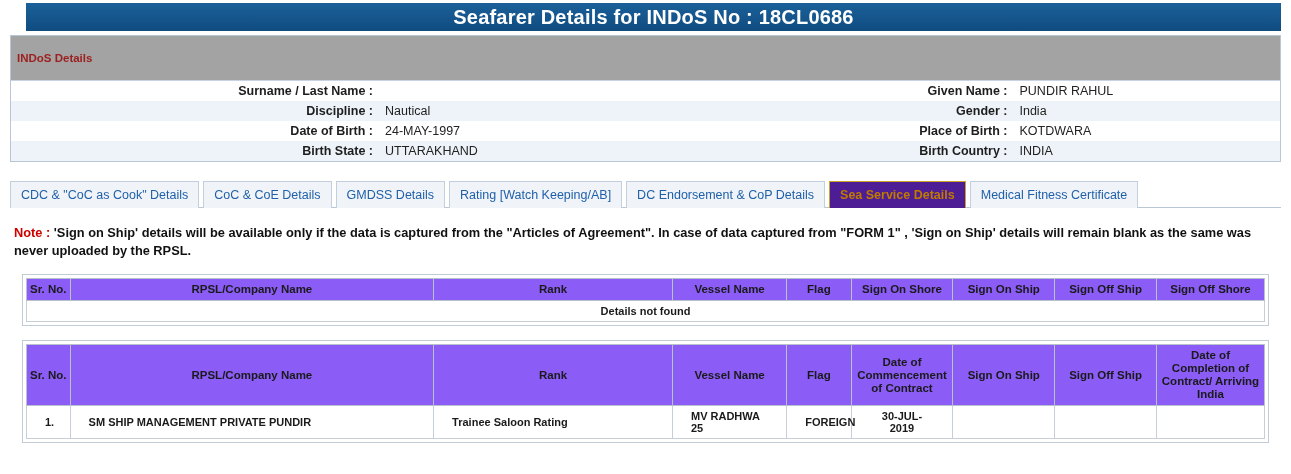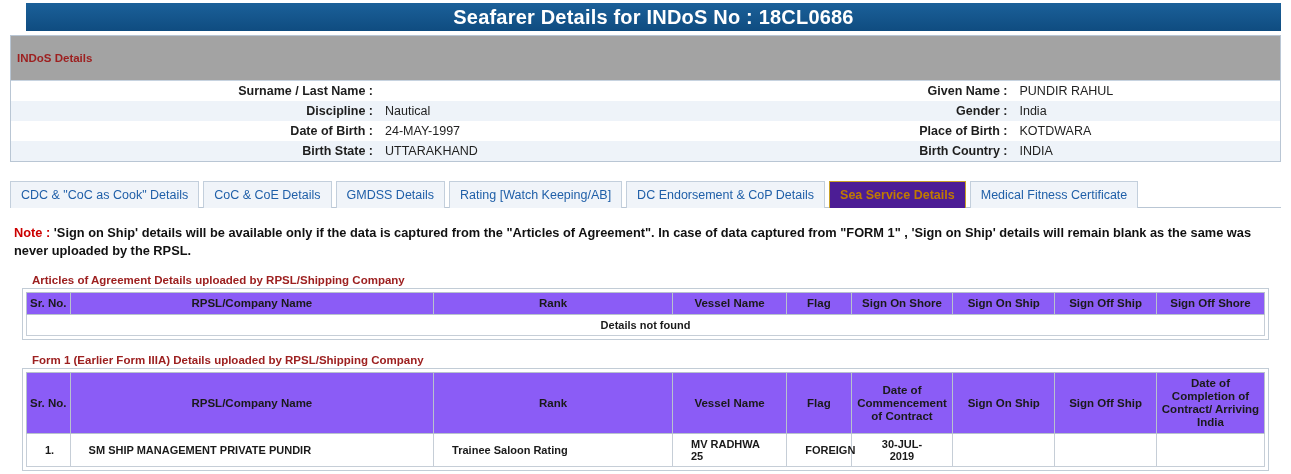--- a/index.html
+++ b/index.html
@@ -205,21 +205,20 @@
     <div class="tab">DC Endorsement &amp; CoP Details</div>
     <div class="tab active">Sea Service Details</div>
     <div class="tab">Medical Fitness Certificate</div>
   </div>
 
   <div class="note">
     <span class="red">Note :</span><span> 'Sign on Ship' details will be available only if the data is captured from the "Articles of Agreement". In case of data captured from "FORM 1" , 'Sign on Ship' details will remain blank as the same was never uploaded by the RPSL.</span>
   </div>
 
   <div class="section">
-    <div class="section-title">Articles of Agreement Details uploaded by RPSL/Shipping Company</div>
     <div class="outer-box">
       <table class="grid">
         <colgroup>
           <col style="width:42px">
             <col style="width:350px">
             <col style="width:230px">
             <col style="width:110px">
           <col style="width:62px">
             <col style="width:98px">
             <col style="width:98px">
@@ -242,21 +241,20 @@
         <tbody>
           <tr>
             <td class="notfound" colspan="9">Details not found</td>
           </tr>
         </tbody>
       </table>
     </div>
   </div>
 
   <div class="section">
-    <div class="section-title">Form 1 (Earlier Form IIIA) Details uploaded by RPSL/Shipping Company</div>
     <div class="outer-box">
       <table class="grid">
         <colgroup>
           <col style="width:42px">
             <col style="width:350px">
             <col style="width:230px">
             <col style="width:110px">
           <col style="width:62px">
             <col style="width:98px">
             <col style="width:98px">

